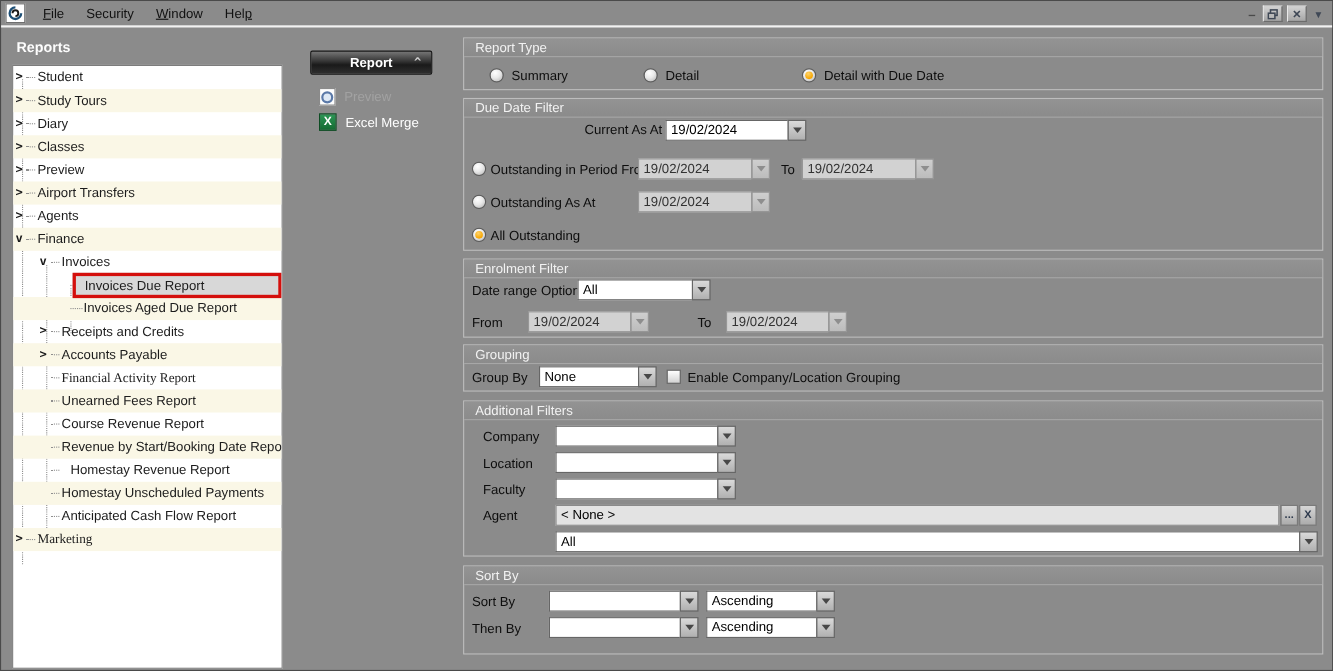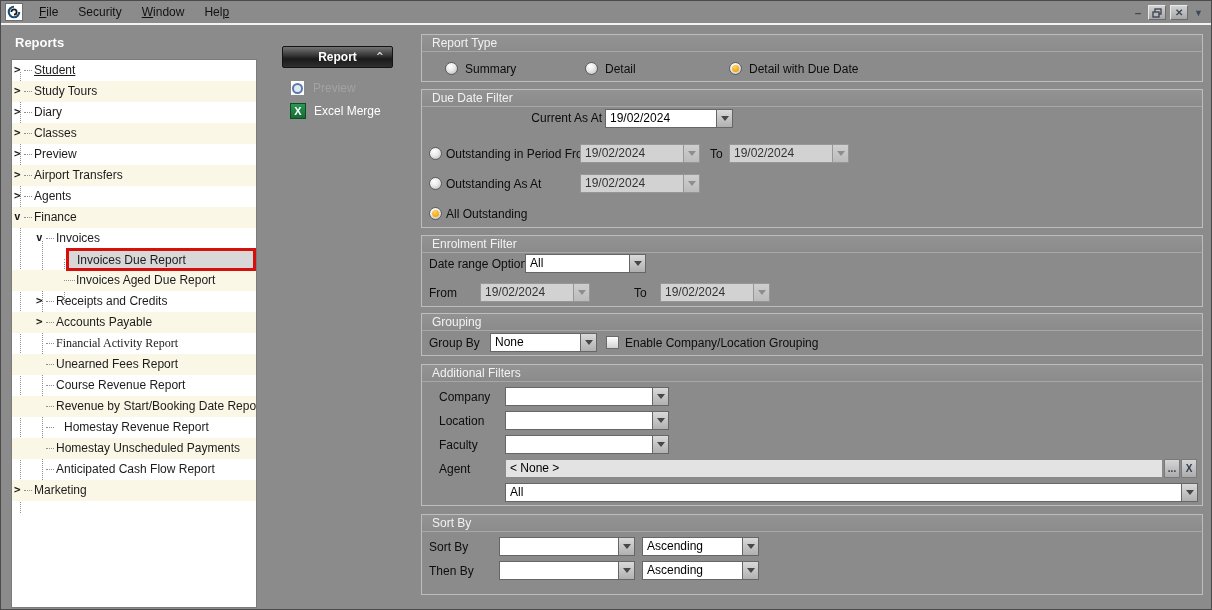--- a/index.html
+++ b/index.html
@@ -84,21 +84,21 @@
   </div>
 
   <div class="panel-title">Reports</div>
   <div class="tree" id="tree">
     <div class="vline" style="left:8px; top:12px; height:441px;"></div>
     <div class="vline" style="left:30px; top:181px; height:251px;"></div>
     <div class="vline" style="left:52px; top:202px; height:41px;"></div>
   <div class="tree-row">
         <span class="stub" style="left: 12px; width: 8px;"></span>
         <span class="expander" style="left: 2px;">&gt;</span>
-        <span class="tree-label" style="left: 22px; text-decoration: underline;">Student</span>
+        <span class="tree-label" style="left: 22px;">Student</span>
       </div>
       <div class="tree-row alt">
         <span class="stub" style="left: 12px; width: 8px;"></span>
         <span class="expander" style="left: 2px;">&gt;</span>
         <span class="tree-label" style="left: 22px;">Study Tours</span>
       </div>
       <div class="tree-row">
         <span class="stub" style="left: 12px; width: 8px;"></span>
         <span class="expander" style="left: 2px;">&gt;</span>
         <span class="tree-label" style="left: 22px;">Diary</span>
@@ -177,21 +177,21 @@
         <span class="stub" style="left: 34px; width: 8px;"></span>
         <span class="tree-label" style="left: 44px;">Homestay Unscheduled Payments</span>
       </div>
       <div class="tree-row">
         <span class="stub" style="left: 34px; width: 8px;"></span>
         <span class="tree-label" style="left: 44px;">Anticipated Cash Flow Report</span>
       </div>
       <div class="tree-row alt">
         <span class="stub" style="left: 12px; width: 8px;"></span>
         <span class="expander" style="left: 2px;">&gt;</span>
-        <span class="tree-label" style="left: 22px;">Marketing</span>
+        <span class="tree-label" style="left: 22px; font-family: Liberation Serif, serif;">Marketing</span>
       </div>
     </div>
 
   <div class="toolbox-header">
     <span>Report</span>
     <span class="chev">^</span>
   </div>
   <div class="tool-item disabled" style="top:78px;">
     <span class="icon-preview"></span>
     <span>Preview</span>

